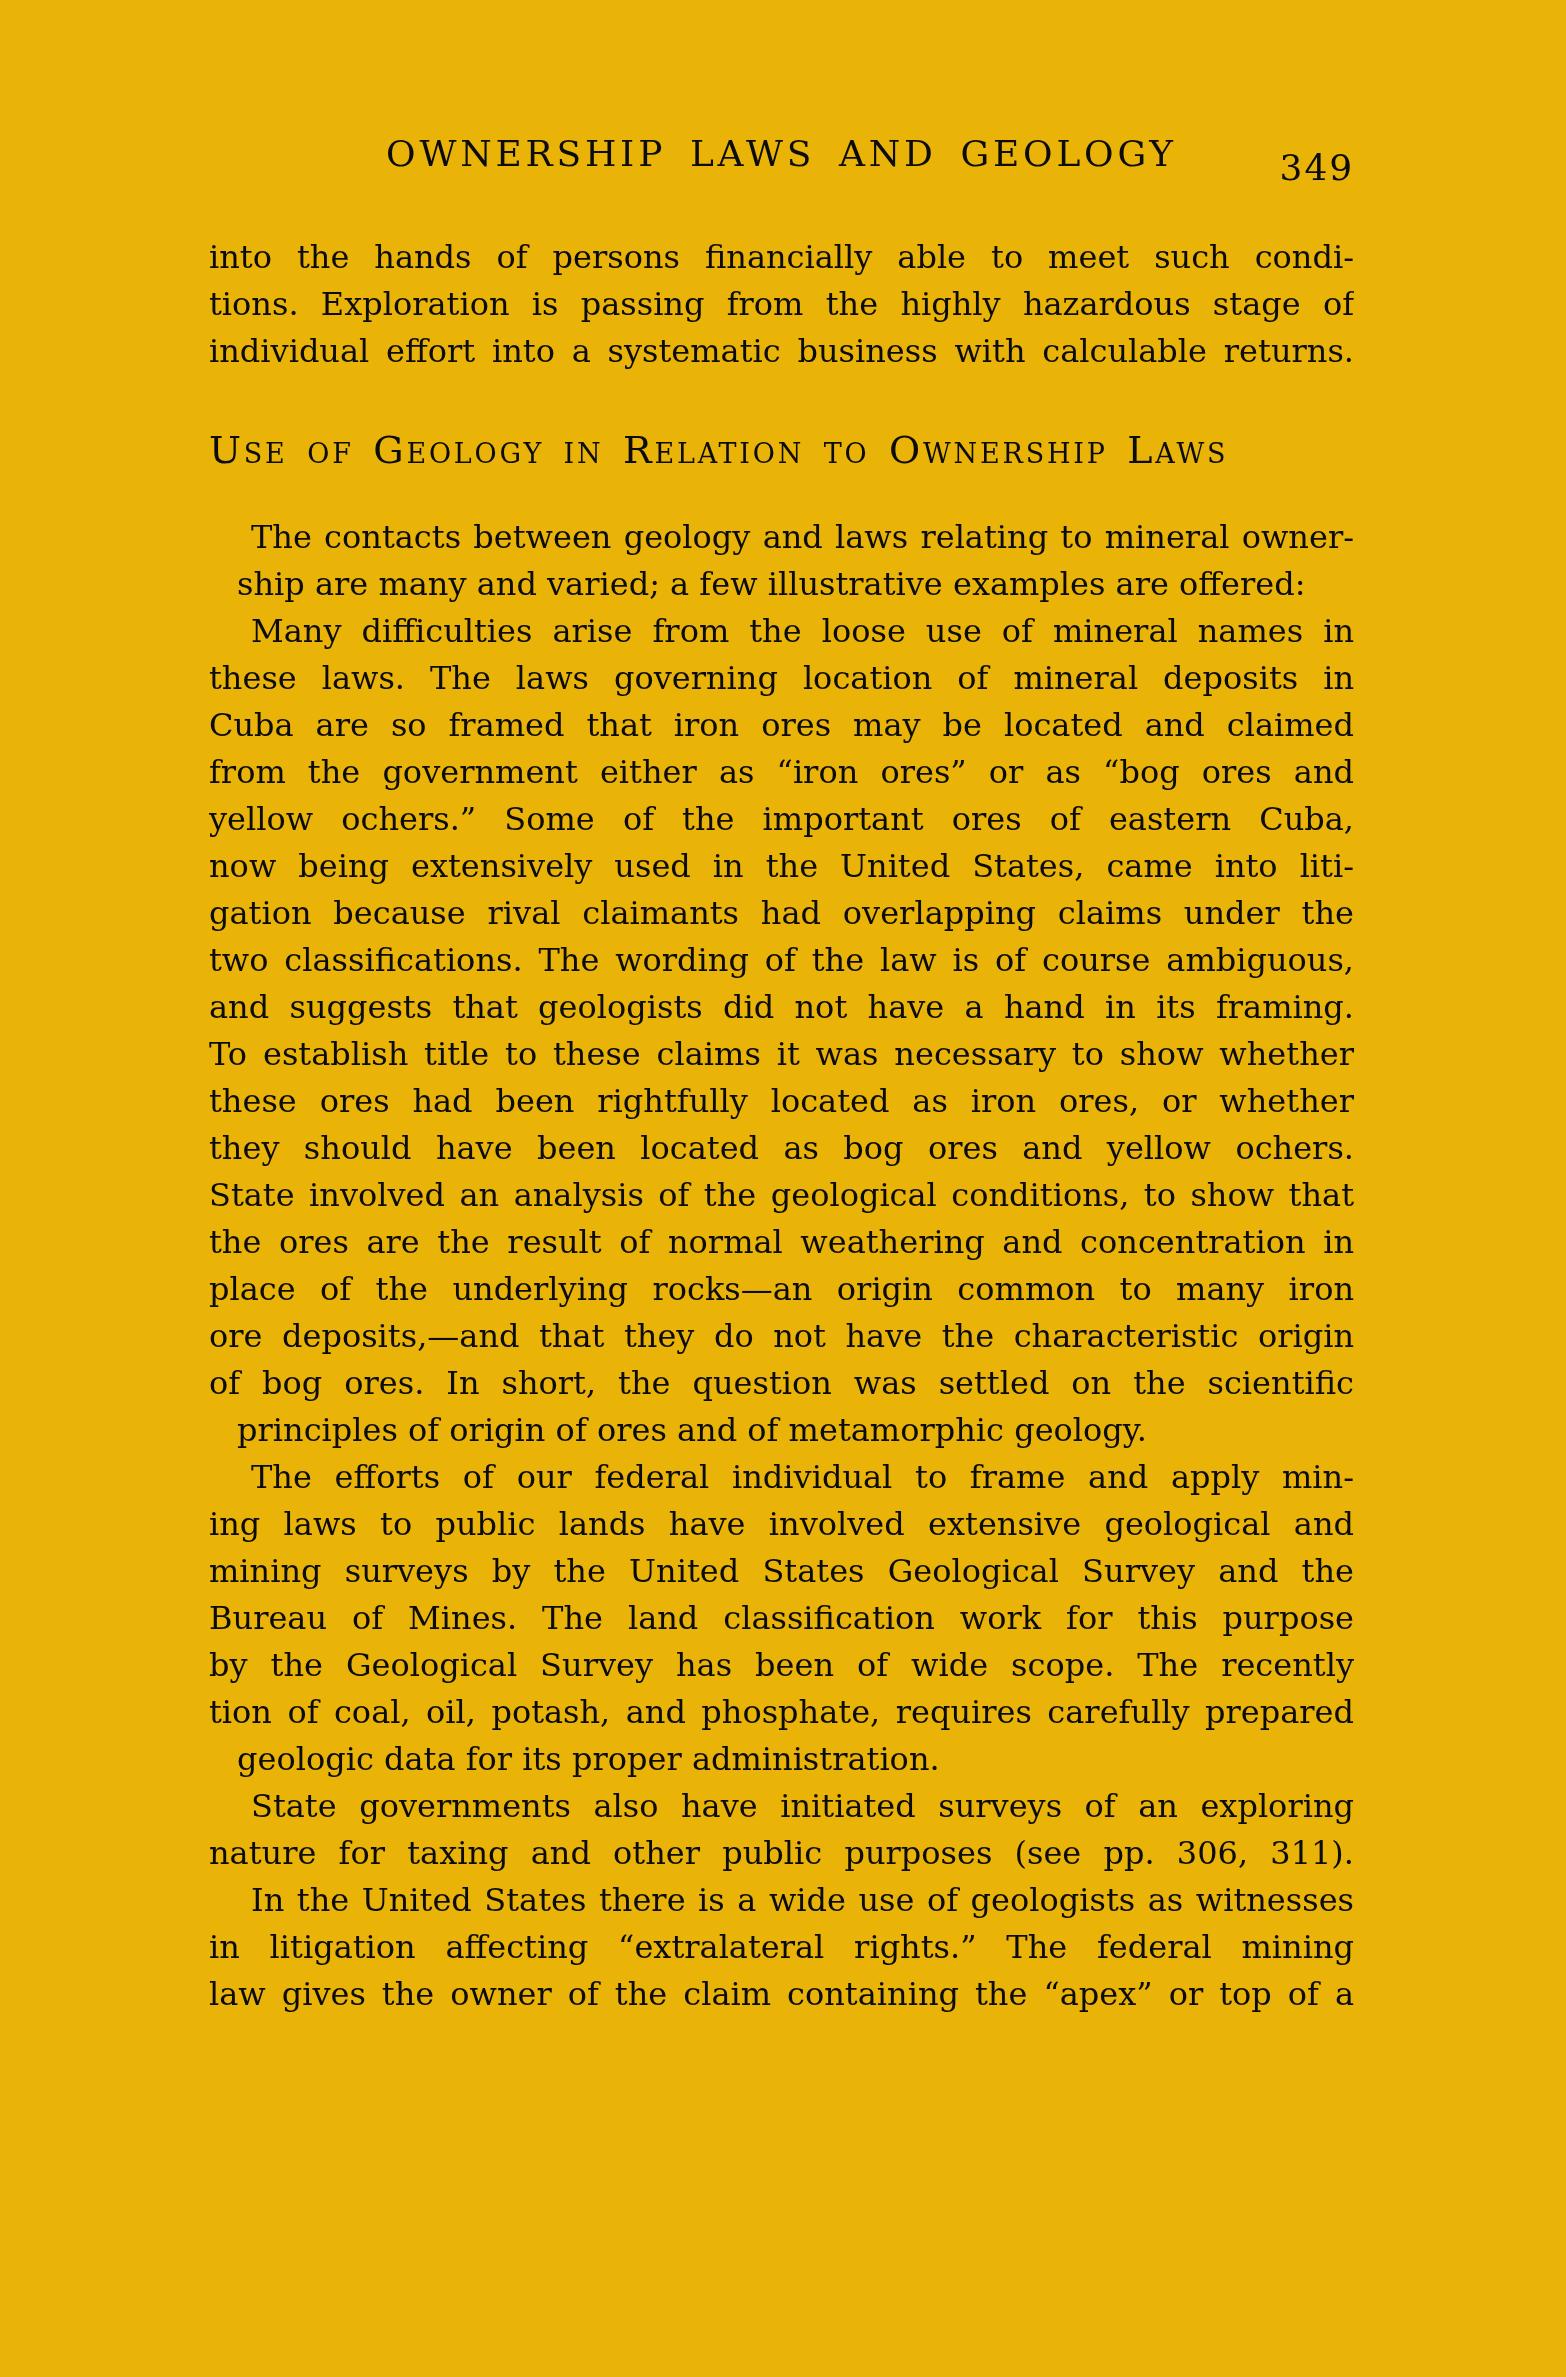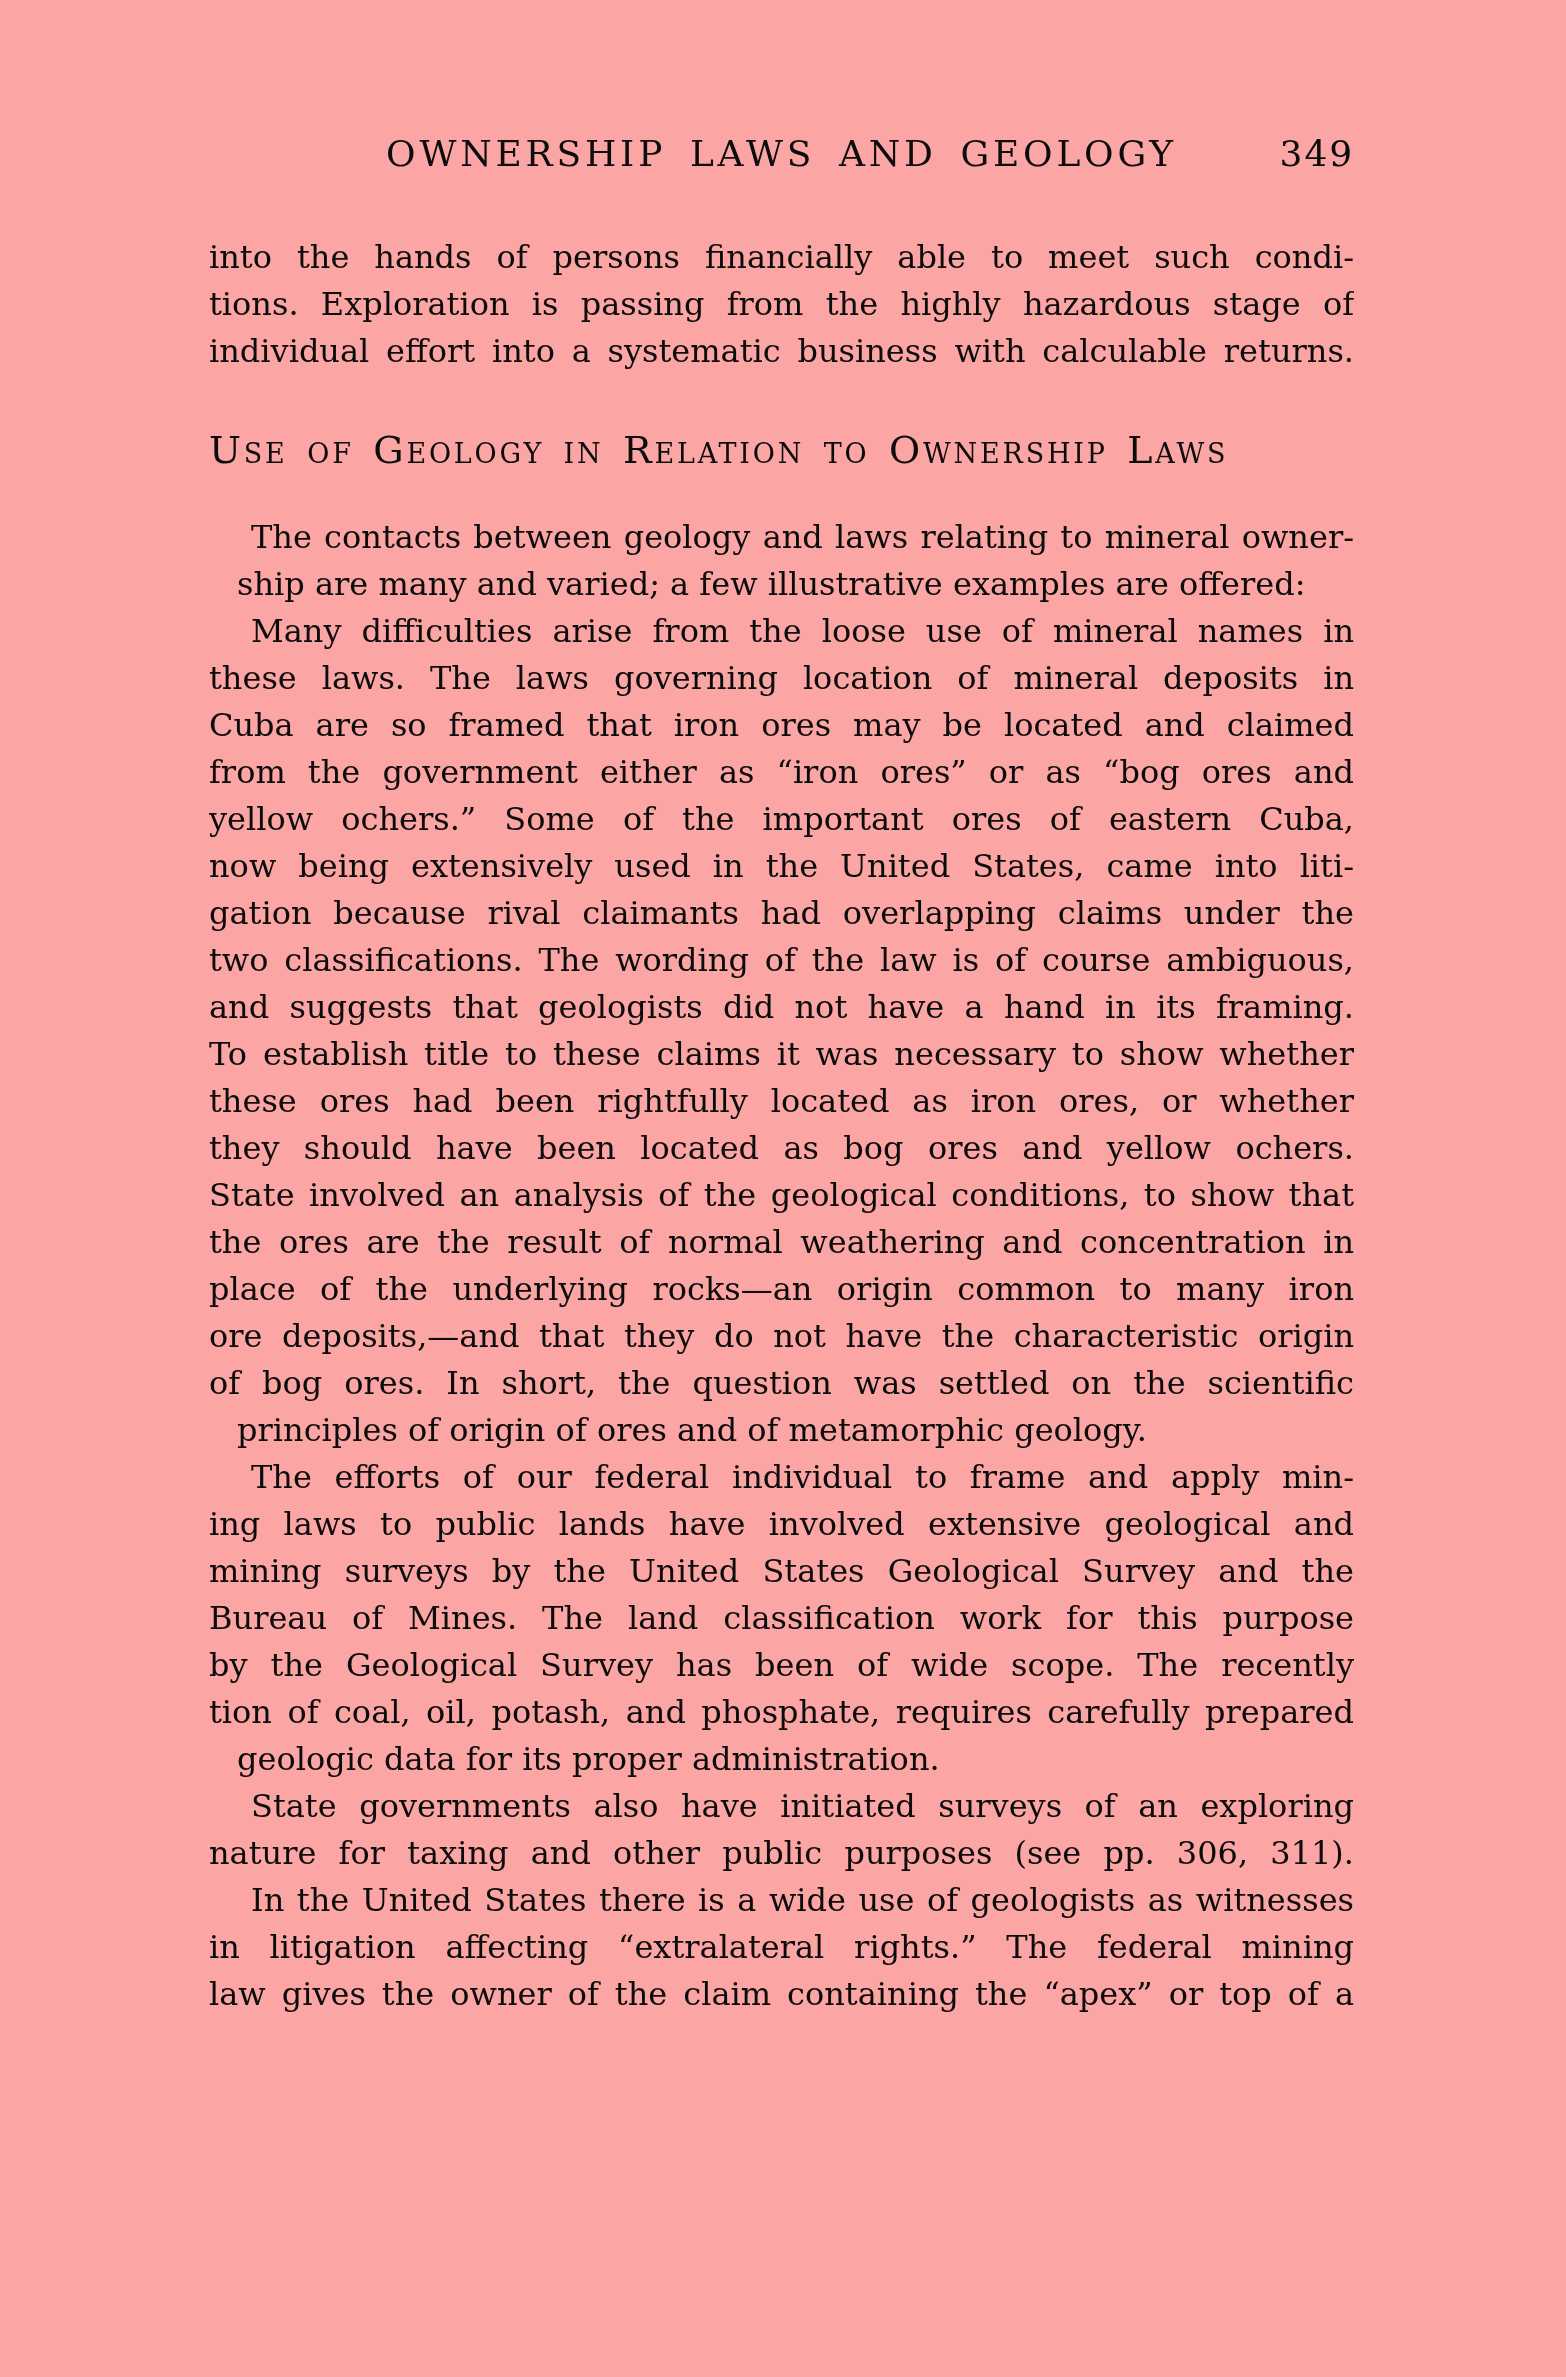--- a/index.html
+++ b/index.html
@@ -4,21 +4,21 @@
 <style>
   html, body {
     margin: 0;
     padding: 0;
     background: #ffffff;
   }
   .page {
     position: relative;
     width: 1566px;
     height: 2377px;
-    background: #fca5a5;
+    background: #eab308;
     color: #0c0c0c;
     font-family: "DejaVu Serif", "Liberation Serif", serif;
     overflow: hidden;
   }
   .running-header {
     position: absolute;
     top: 132px;
     left: 209px;
     width: 1145px;
     height: 47px;
@@ -26,21 +26,21 @@
   }
   .running-title {
     text-align: center;
     font-size: 36px;
     letter-spacing: 3.8px;
     word-spacing: 8.5px;
     white-space: nowrap;
   }
   .page-number {
     position: absolute;
-    top: 0;
+    top: 14px;
     right: 0;
     font-size: 36px;
     letter-spacing: 1.9px;
     line-height: 44px;
   }
   .intro-block {
     position: absolute;
     top: 234px;
     left: 209px;
     width: 1145px;

